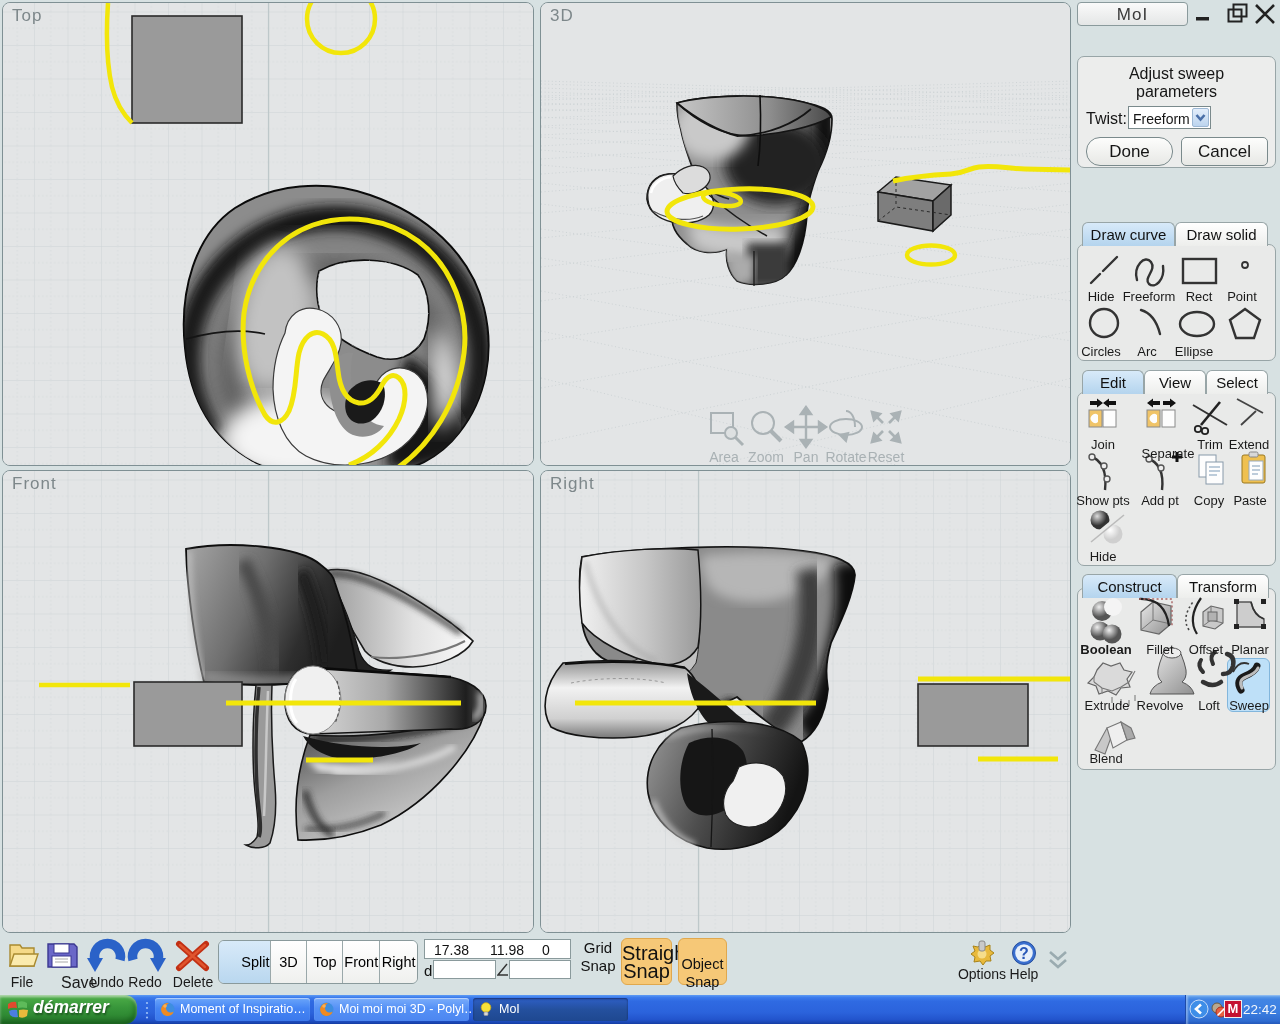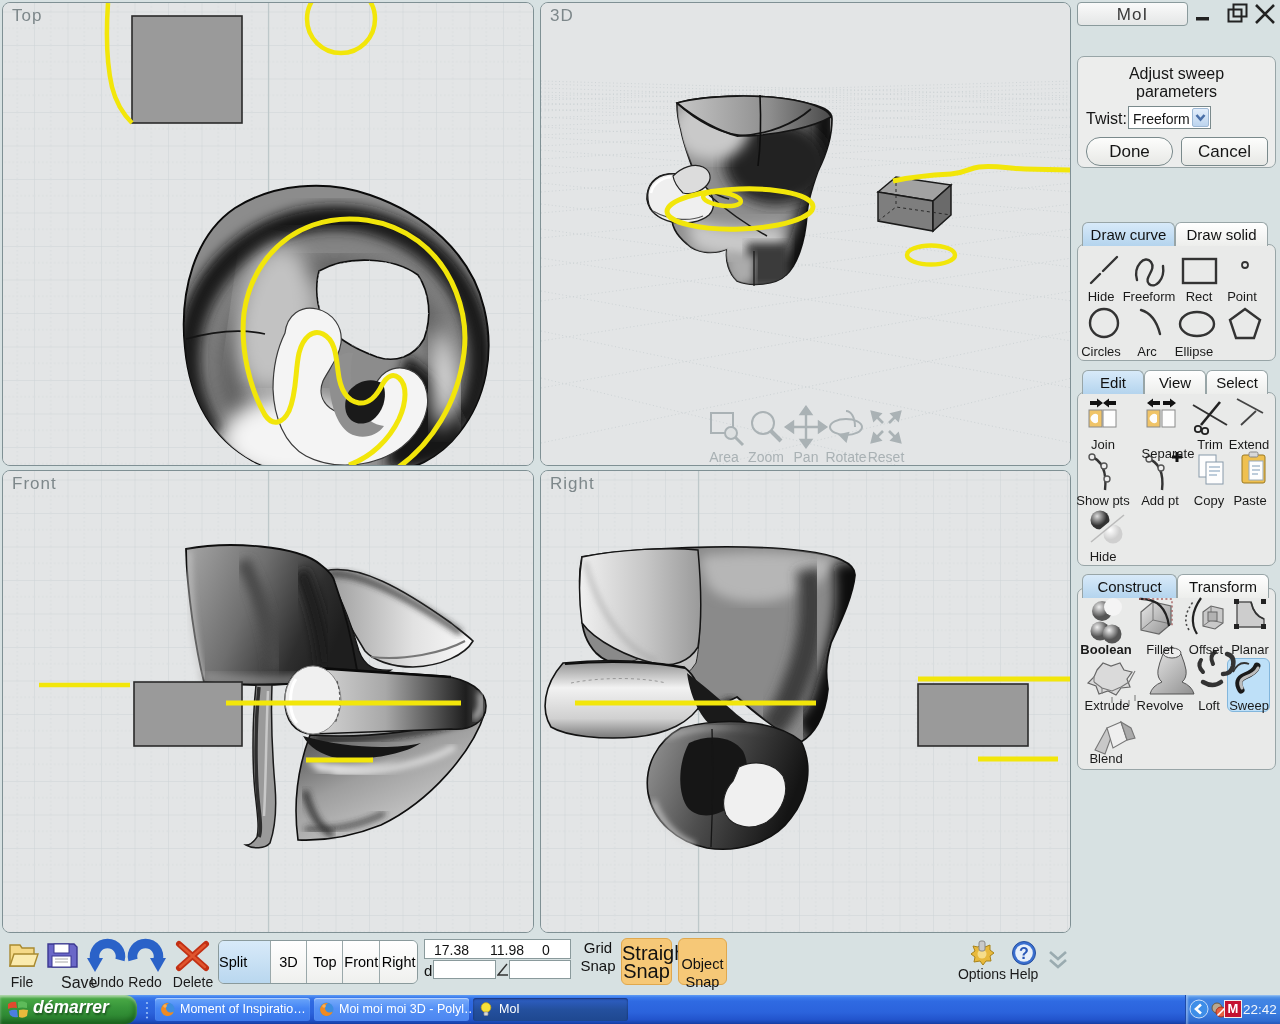--- a/index.html
+++ b/index.html
@@ -529,21 +529,21 @@
     <path d="M179 11 L206 35 M206 11 L179 35" stroke="#C23014" stroke-width="6" stroke-linecap="round"></path>
     <path d="M180 12 L205 34 M205 12 L180 34" stroke="#E0552E" stroke-width="2.4" stroke-linecap="round"></path>
   </svg>
   <div class="iclabel" style="left:4px;  top:41px; width:36px; font-size:14px;">File</div>
   <div class="iclabel" style="left:61px; top:41px; width:36px; font-size:16px;">Save</div>
   <div class="iclabel" style="left:88px; top:41px; width:38px; font-size:14px;">Undo</div>
   <div class="iclabel" style="left:126px;top:41px; width:38px; font-size:14px;">Redo</div>
   <div class="iclabel" style="left:170px;top:41px; width:46px; font-size:14px;">Delete</div>
 
   <div class="abs" style="left:218px; top:7px; width:200px; height:44px; border:1px solid #8A9A9C; border-radius:6px; overflow:hidden; display:flex;">
-    <div style="width:56px; height:100%; background:linear-gradient(#D8EAF9,#B9D7EF); border-right:1px solid #9AA8AA; text-align:left; line-height:42px; font-size:14.5px;">Split</div>
+    <div style="width:56px; height:100%; background:linear-gradient(#D8EAF9,#B9D7EF); border-right:1px solid #9AA8AA; text-align:right; line-height:42px; font-size:14.5px;">Split</div>
     <div style="width:40px; height:100%; background:linear-gradient(#FFFFFF,#EFF0EE); border-right:1px solid #9AA8AA; text-align:center; line-height:42px; font-size:14.5px;">3D</div>
     <div style="width:39px; height:100%; background:linear-gradient(#FFFFFF,#EFF0EE); border-right:1px solid #9AA8AA; text-align:center; line-height:42px; font-size:14.5px;">Top</div>
     <div style="width:40px; height:100%; background:linear-gradient(#FFFFFF,#EFF0EE); border-right:1px solid #9AA8AA; text-align:center; line-height:42px; font-size:14.5px;">Front</div>
     <div style="width:40px; height:100%; background:linear-gradient(#FFFFFF,#EFF0EE); text-align:center; line-height:42px; font-size:14.5px;">Right</div>
   </div>
 
   <div class="abs" style="left:424px; top:6px; width:147px; height:20px; background:#FFF; border:1px solid #8A9A9C; font-size:14px; color:#111;">
     <span class="abs" style="left:9px; top:2px;">17.38</span>
       <span class="abs" style="left:65px; top:2px;">11.98</span>
       <span class="abs" style="left:117px; top:2px;">0</span>

